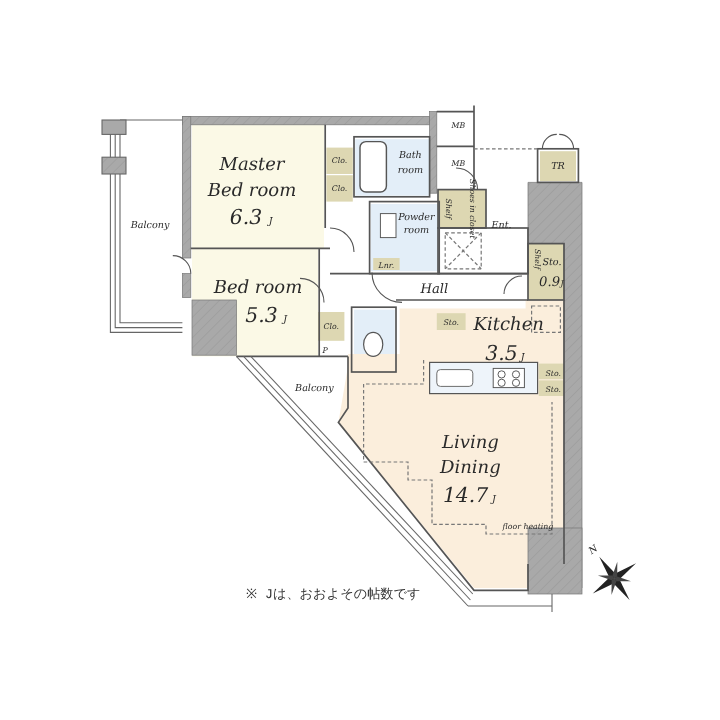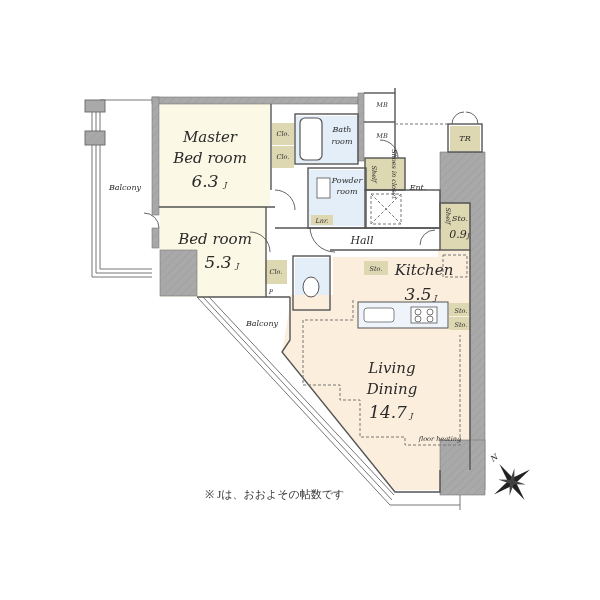--- a/index.html
+++ b/index.html
@@ -3,21 +3,21 @@
 <meta charset="utf-8">
 <style>
   html, body { margin:0; padding:0; background:#ffffff; }
   body { width:600px; height:600px; position:relative; overflow:hidden; font-family:"DejaVu Serif", serif; }
   #plan { position:absolute; left:0; top:0; width:600px; height:600px; }
   .lbl { font-family:"DejaVu Serif", serif; font-style:italic; fill:#2a2a2a; }
   .big { font-size:15px; }
   .num { font-size:17px; }
   .sm { font-size:8px; }
   .xs { font-size:6.5px; }
-  .note { position:absolute; left:205px; top:486px; font-family:Liberation Serif, serif; font-size:11px; color:#333; white-space:nowrap; }
+  .note { position:absolute; left:205px; top:486px; font-family:Liberation Mono, monospace; font-size:11px; color:#333; white-space:nowrap; }
 </style>
 </head>
 <body>
 
 <svg id="plan" viewBox="0 0 600 600" xmlns="http://www.w3.org/2000/svg">
   <defs>
     <pattern id="hatch" width="6" height="6" patternUnits="userSpaceOnUse" patternTransform="rotate(45)">
       <rect width="6" height="6" fill="#a9a9a9"></rect>
       <line x1="0" y1="0" x2="0" y2="6" stroke="#9a9a9a" stroke-width="1"></line>
     </pattern>

